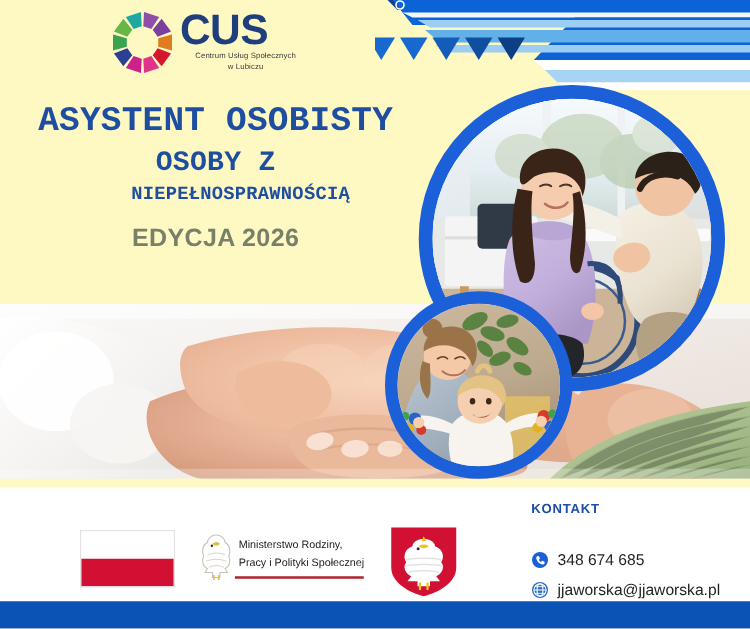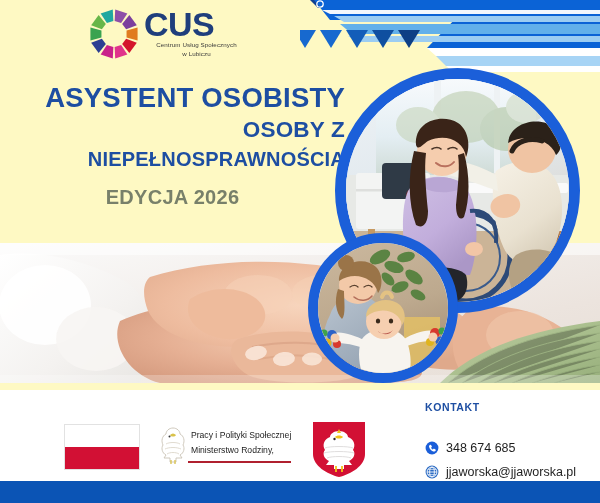--- a/index.html
+++ b/index.html
@@ -35,28 +35,27 @@
   .logo-sub1, .logo-sub2 {
     font-family: "Liberation Sans", sans-serif;
     font-size: 6.2px; color: #3a3a3a; letter-spacing: 0.1px;
     text-align: center; width: 105px; line-height: 1.35;
   }
   .logo-sub1 { margin-top: 1px; }
 
   
   .headline { position: absolute; left: 0; top: 82px; width: 345px; text-align: center; }
   .h-line1, .h-line2, .h-line3 {
-    font-family: Liberation Sans, sans-serif;
+    font-family: Liberation Mono, monospace;
     font-weight: bold; color: #1d4ea2;
     letter-spacing: 0.2px;
-    text-align: right;
   }
   .h-line1 { font-size: 27.5px; line-height: 1.18; }
   .h-line2 { font-size: 22.5px; line-height: 1.45; }
-  .h-line3 { font-size: 20px; line-height: 1.25; margin-left: 40px; }
+  .h-line3 { font-size: 15px; line-height: 1.25; margin-left: 40px; }
   .h-edition {
     font-family: "Liberation Sans", sans-serif;
     font-weight: bold; font-size: 20px; color: #78806a;
     letter-spacing: 0.3px; margin-top: 14px;
   }
 
   
   .hands-band {
     position: absolute; left: 0; top: 243px; width: 600px; height: 140px;
     overflow: hidden;
@@ -440,22 +439,22 @@
     <svg width="30" height="44" viewBox="0 0 30 44">
       <path d="M15,4 C19,4 22,7 22,10 C26,12 27,17 25,21 C27,24 26,29 22,31 L24,34 L18,34 L18,38 L12,38 L12,34 L6,34 L8,31 C4,29 3,24 5,21 C3,17 4,12 8,10 C8,7 11,4 15,4 Z" fill="#ffffff" stroke="#c9c3b6" stroke-width="0.9"></path>
       <path d="M12,11 C14,9 16,9 18,11 C17,13 13,13 12,11 Z" fill="#d9c24a"></path>
       <circle cx="11.5" cy="12.5" r="1" fill="#333"></circle>
       <path d="M8,20 C11,18 19,18 22,20" stroke="#d8d2c4" stroke-width="0.8" fill="none"></path>
       <path d="M7,25 C11,23 19,23 23,25" stroke="#d8d2c4" stroke-width="0.8" fill="none"></path>
       <path d="M9,30 C12,28 18,28 21,30" stroke="#d8d2c4" stroke-width="0.8" fill="none"></path>
       <path d="M13,36 L13,40 M17,36 L17,40" stroke="#d9c24a" stroke-width="1.3"></path>
     </svg>
     <div>
+      <div class="ministry-text">Ministerstwo Rodziny,</div>
       <div class="ministry-text">Pracy i Polityki Społecznej</div>
-      <div class="ministry-text">Ministerstwo Rodziny,</div>
       <div class="ministry-rule"></div>
     </div>
   </div>
 
   <div class="coat">
     <svg width="56" height="58" viewBox="0 0 56 58">
       <path d="M2,2 L54,2 L54,34 C54,46 40,54 28,57 C16,54 2,46 2,34 Z" fill="#d21034"></path>
       <path d="M28,11 C33,11 37,14 37,17 C43,19 45,25 42,30 C45,33 43,39 38,41 L41,45 L33,45 L33,49 L23,49 L23,45 L15,45 L18,41 C13,39 11,33 14,30 C11,25 13,19 19,17 C19,14 23,11 28,11 Z" fill="#ffffff"></path>
       <path d="M24,17 C26,15 30,15 32,17 C30,19 26,19 24,17 Z" fill="#f0c419"></path>
       <path d="M26,13 L28,9 L30,13 Z" fill="#f0c419"></path>

